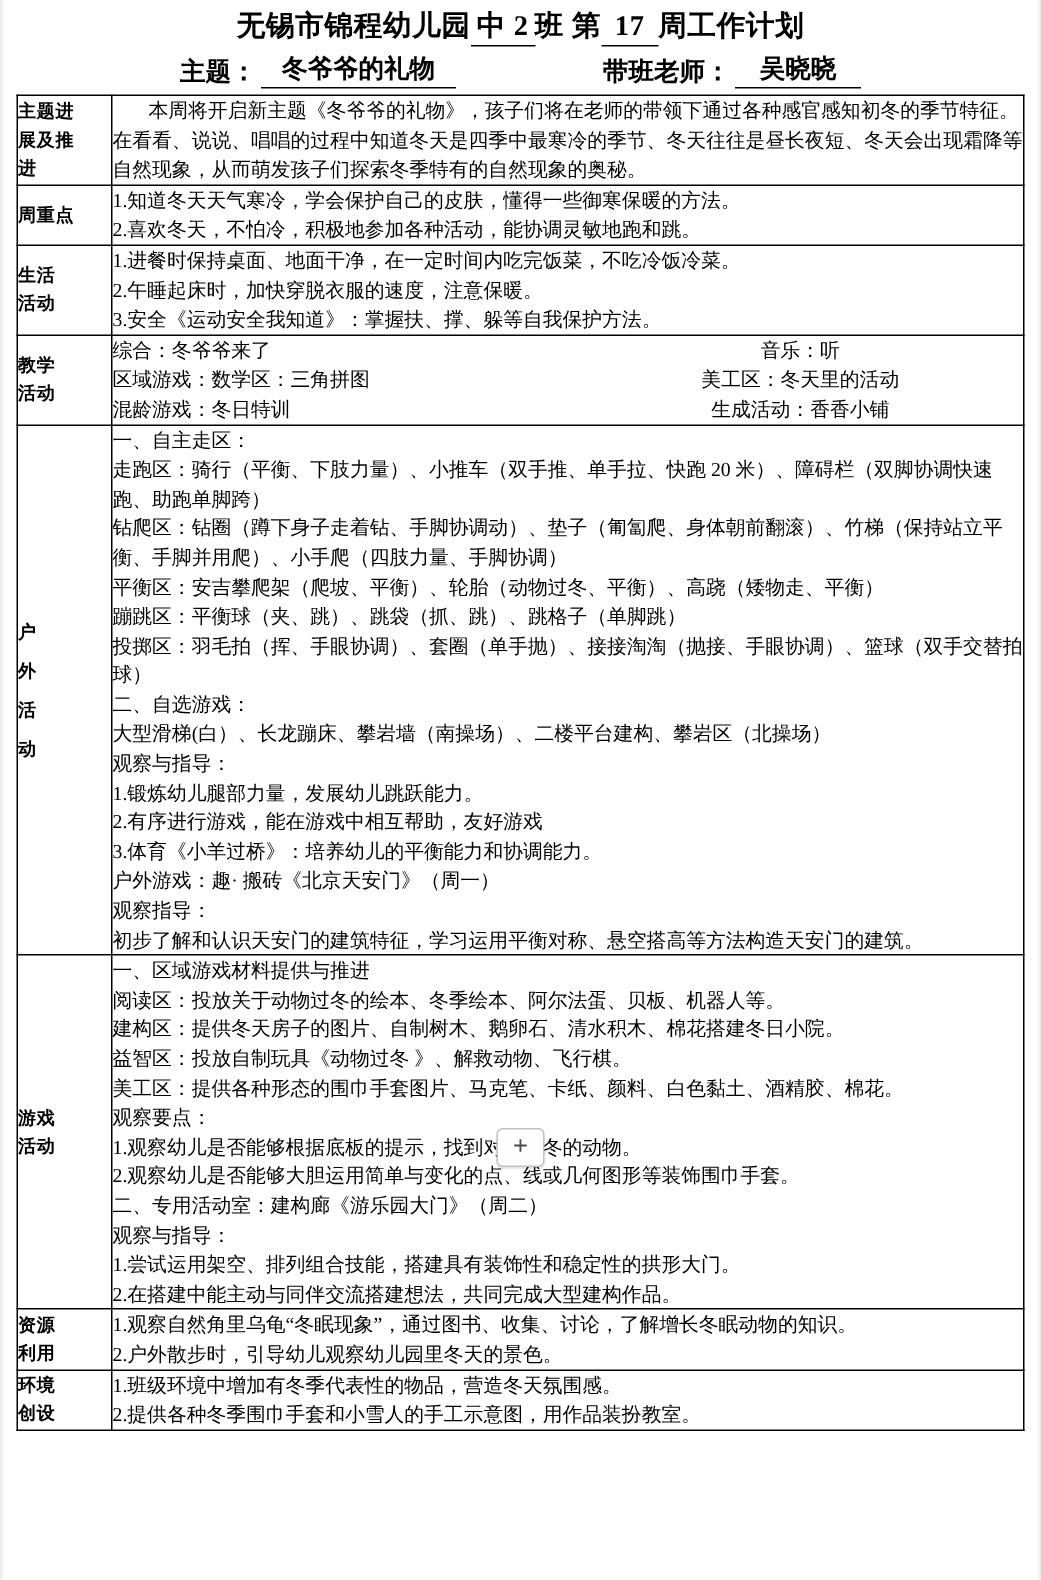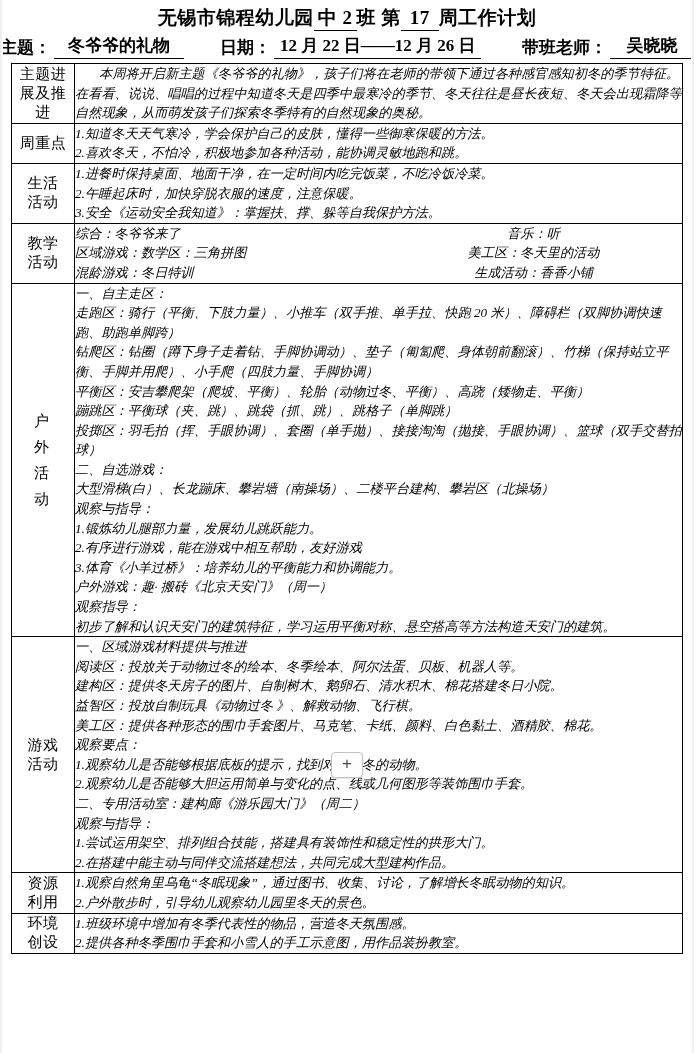--- a/index.html
+++ b/index.html
@@ -74,36 +74,35 @@
     margin: 0 auto;
     table-layout: fixed;
   }
   table.plan td {
     border: 1.4px solid #000;
     vertical-align: middle;
     padding: 0;
   }
   td.label {
     width: 62px;
-    text-align: center;
-    font-size: 15px;
-    font-weight: normal;
+    text-align: left;
+    font-size: 12px;
+    font-weight: bold;
     line-height: 19px;
     padding: 2px 1px;
     letter-spacing: 0.5px;
   }
   td.label .lbl-line { display: block; }
   td.label.spaced .lbl-line { letter-spacing: 3px; line-height: 26px; }
 
   td.content {
     padding: 2px 5px 3px 6px;
     font-size: 13.2px;
     line-height: 19.6px;
     vertical-align: top;
-    font-style: italic;
   }
   td.content.mid { vertical-align: middle; }
   .ln { display: block; white-space: normal; }
   .ln.indent { text-indent: 24px; }
 
   
   .two-col {
     display: flex;
     gap: 42px;
   }
@@ -152,24 +151,20 @@
   <div class="doc-title">
     <span>无锡市锦程幼儿园</span><span class="blank">中 2</span><span>班 第</span><span class="blank">17</span><span>周工作计划</span>
   </div>
 
   <div class="meta-line">
     <div class="meta-group">
       <span class="meta-label">主题：</span>
       <span class="meta-value v-theme">冬爷爷的礼物</span>
     </div>
     <div class="meta-gap-1"></div>
-    <div class="meta-group">
-      <span class="meta-label">日期：</span>
-      <span class="meta-value v-date">12 月 22 日——12 月 26 日</span>
-    </div>
     <div class="meta-gap-2"></div>
     <div class="meta-group">
       <span class="meta-label">带班老师：</span>
       <span class="meta-value v-teacher">吴晓晓</span>
     </div>
   </div>
 
   <table class="plan">
     <tbody id="plan-body">
         <tr>

